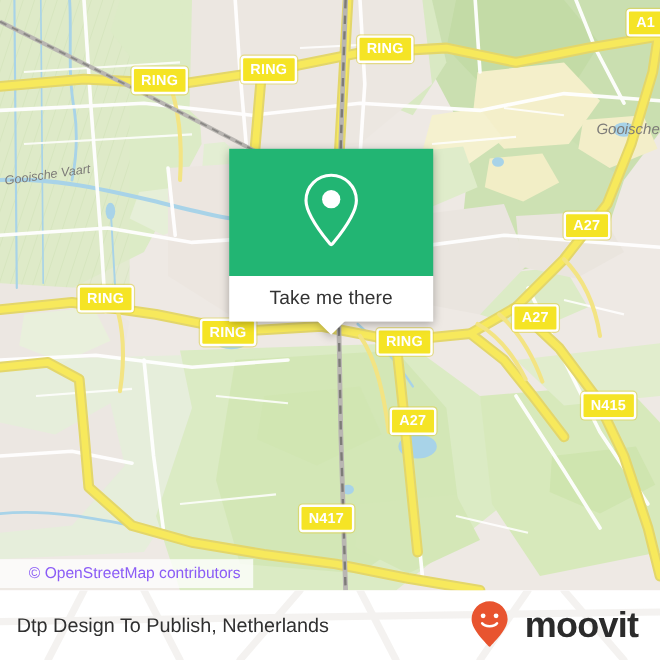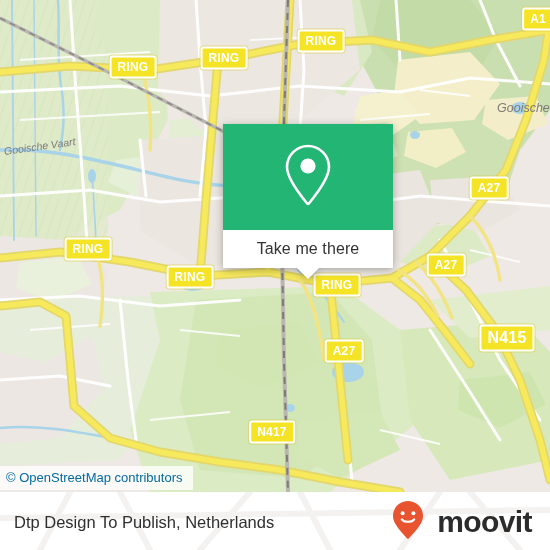--- a/index.html
+++ b/index.html
@@ -50,33 +50,32 @@
     text-align: center;
     box-shadow: 0 0 0 1px rgba(220,205,60,.55);
     transform: translate(-50%, -50%);
   }
 
   
   #attribution {
     position: absolute;
     left: 0; top: 466px;
     background: rgba(255,255,255,.78);
-    padding: 4px 10px 5px 6px;
+    padding: 4px 10px 5px 24px;
     font-size: 13px;
-    color: #0369a1;
+    color: #8b5cf6;
     white-space: nowrap;
   }
 
   
   #popup {
     position: absolute;
     left: 191px; top: 124px;
     width: 170px;
     filter: drop-shadow(0 2px 4px rgba(0,0,0,.30));
-    margin-left: 32px;
   }
   #popup-head {
     height: 106px;
     background: #22b573;
     display: flex;
     align-items: center;
     justify-content: center;
   }
   #popup-foot {
     height: 38px;
@@ -296,21 +295,21 @@
     <div class="shield" style="left:321px; top:41px; font-size:12px;">RING</div>
     <div class="shield" style="left:224px; top:58px; font-size:12px;">RING</div>
     <div class="shield" style="left:133px; top:67px; font-size:12px;">RING</div>
     <div class="shield" style="left:88px; top:249px; font-size:12px;">RING</div>
     <div class="shield" style="left:190px; top:277px; font-size:12px;">RING</div>
     <div class="shield" style="left:337px; top:285px; font-size:12px;">RING</div>
     <div class="shield" style="left:538px; top:19px; font-size:12px;">A1</div>
     <div class="shield" style="left:489px; top:188px; font-size:12px;">A27</div>
     <div class="shield" style="left:446px; top:265px; font-size:12px;">A27</div>
     <div class="shield" style="left:344px; top:351px; font-size:12px;">A27</div>
-    <div class="shield" style="left:507px; top:338px; font-size:16px;">N415</div>
+    <div class="shield" style="left:507px; top:338px; font-size:12px;">N415</div>
     <div class="shield" style="left:240px; top:432px; font-size:12px;margin-left:32px;">N417</div>
 
     <div id="attribution">© OpenStreetMap contributors</div>
 
     <div id="popup">
       <div id="popup-head">
         <span>
           <svg width="52" height="66" viewBox="0 0 52 66" fill="none" xmlns="http://www.w3.org/2000/svg">
             <path d="M26 4 C14.4 4 5 13.4 5 25 C5 37.5 20 55 25.1 61.4 C25.6 62 26.4 62 26.9 61.4 C32 55 47 37.5 47 25 C47 13.4 37.6 4 26 4 Z" stroke="#ffffff" stroke-width="2.6" fill="none" stroke-linejoin="round"></path>
             <circle cx="26" cy="24" r="7.6" fill="#ffffff"></circle>

